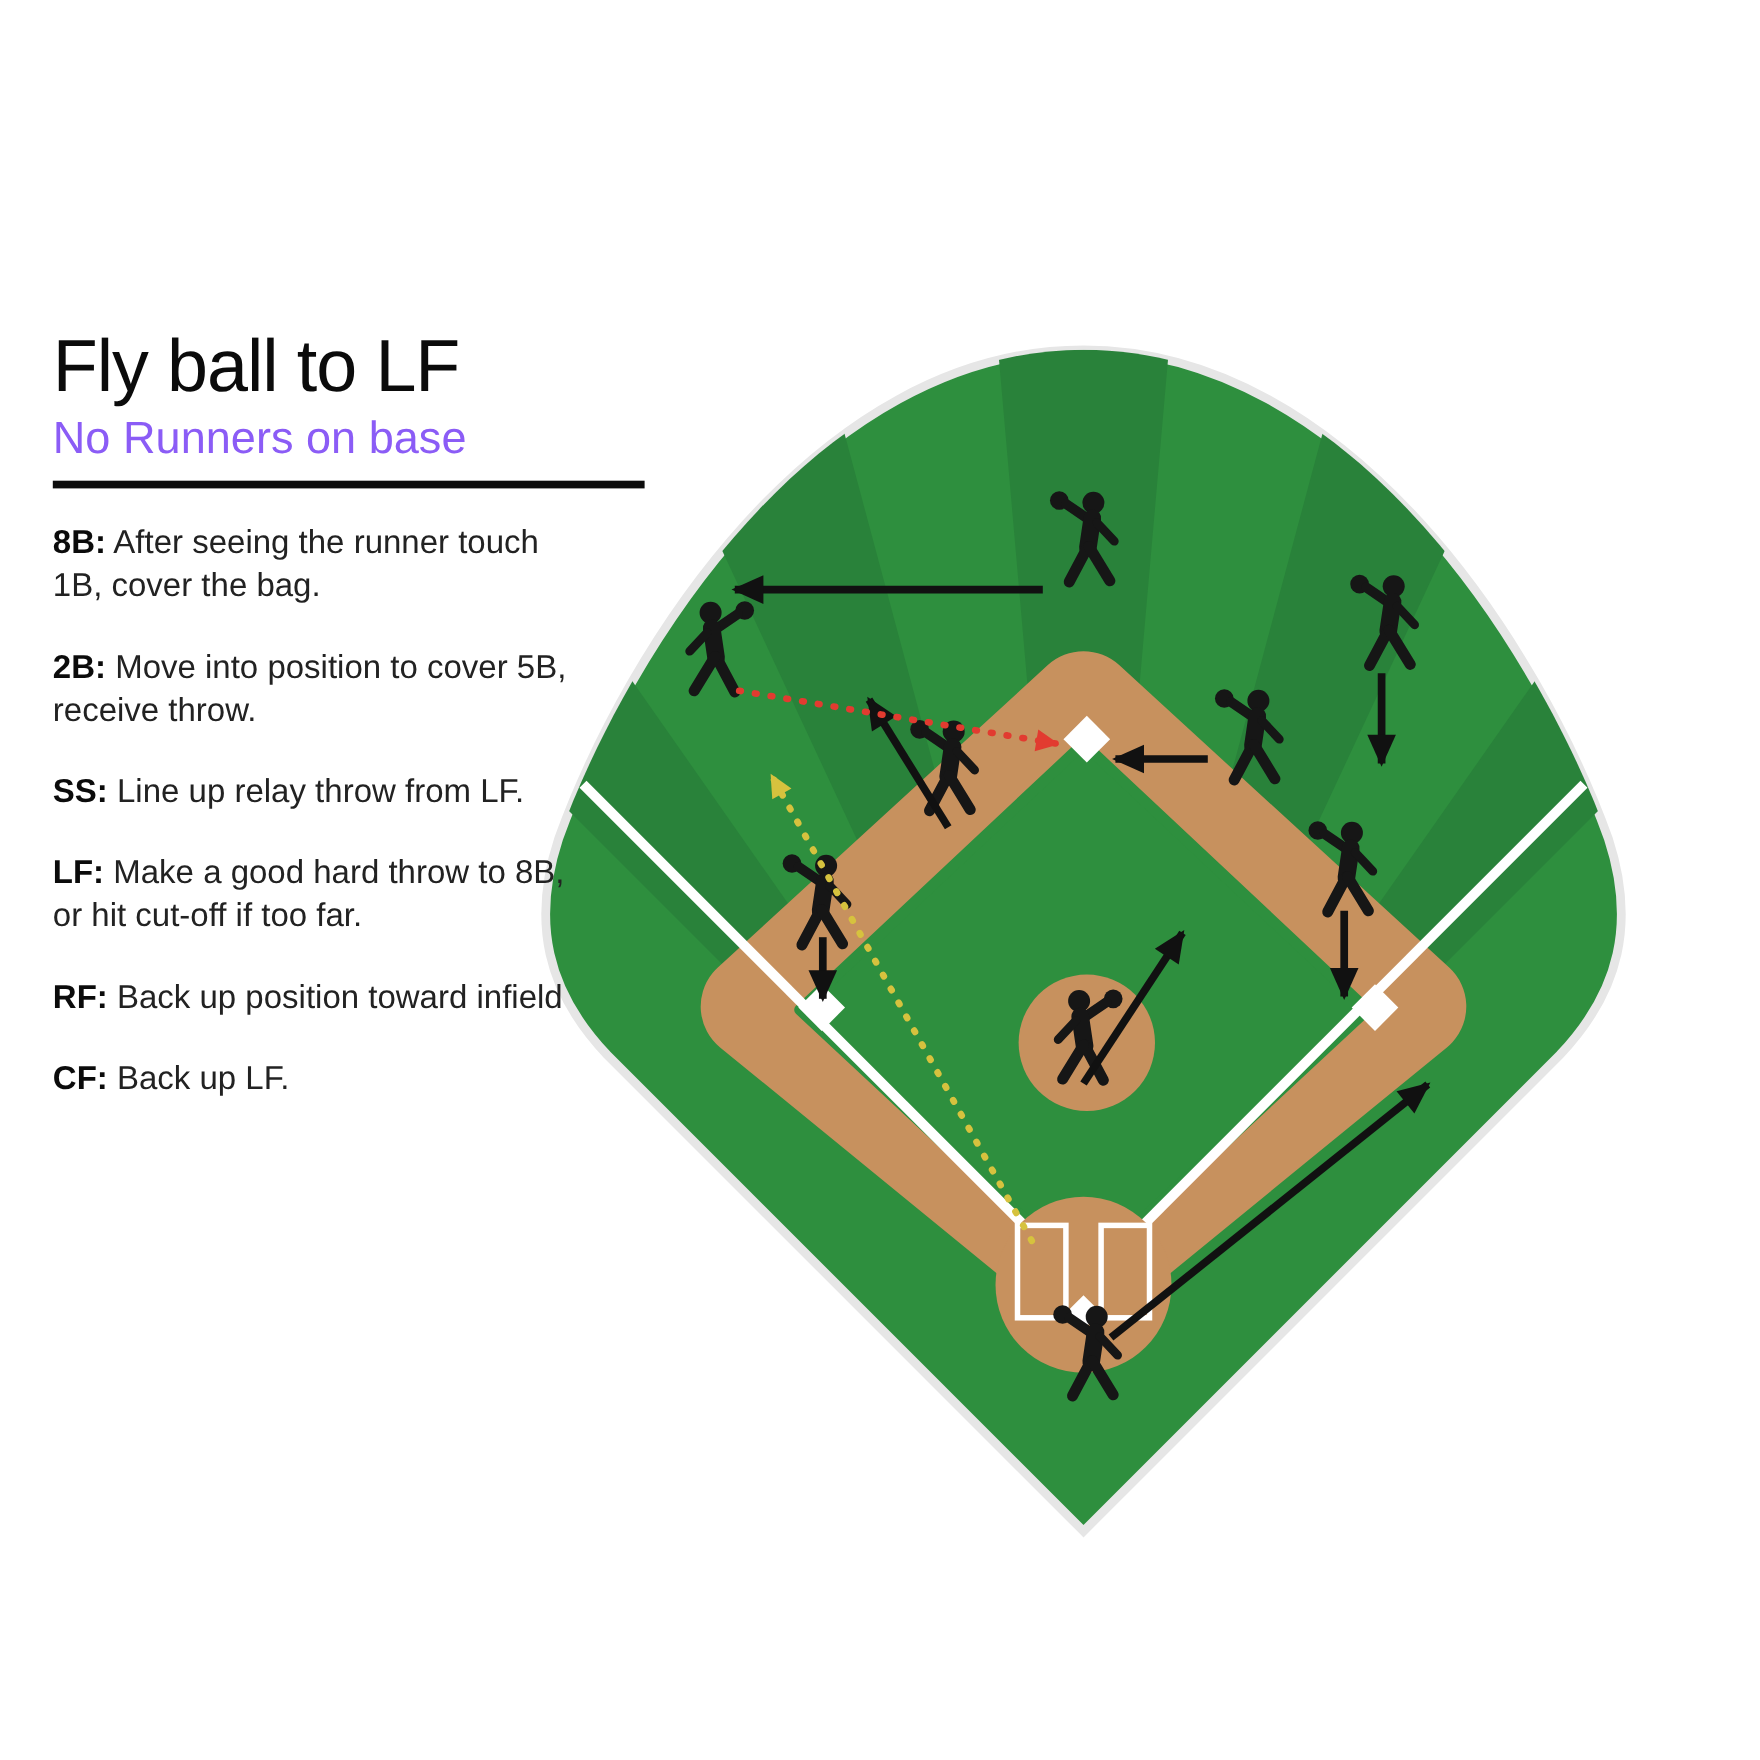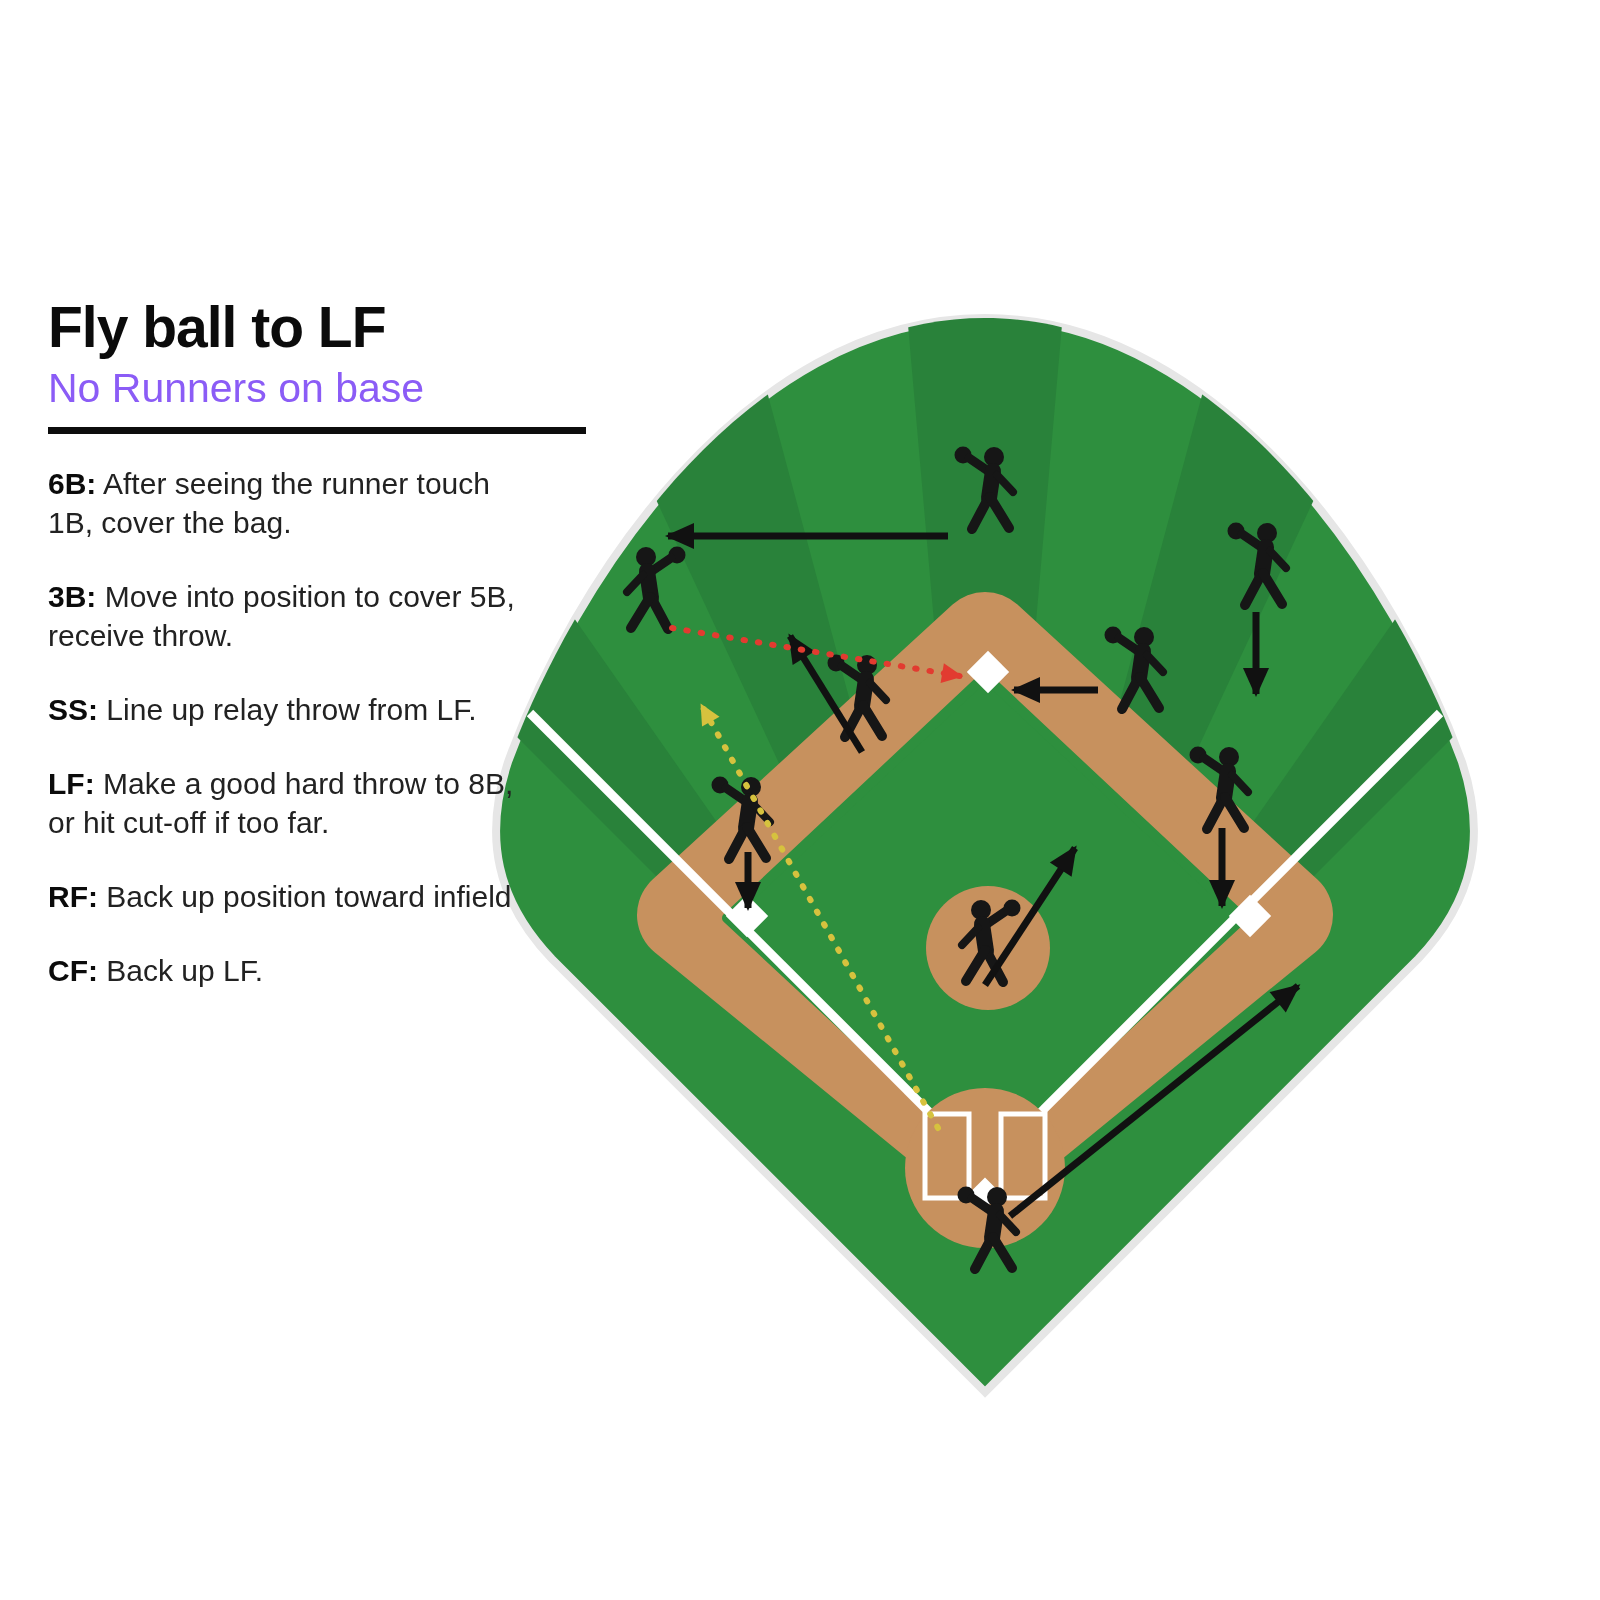--- a/index.html
+++ b/index.html
@@ -1,21 +1,21 @@
 <!DOCTYPE html>
 <html><head>
 <meta charset="utf-8">
 <style>
   *{box-sizing:border-box;margin:0;padding:0}
   html,body{background:#fff}
   body{width:1600px;height:1600px;font-family:"Liberation Sans",sans-serif}
   .canvas{position:relative;width:1600px;height:1600px;background:#ffffff;overflow:hidden}
   #field-svg{position:absolute;left:0;top:0;width:1600px;height:1600px;z-index:1}
   .panel{position:absolute;left:48px;top:298px;width:478px;z-index:2}
-  .title{font-size:57px;font-weight:700;color:#0b0b0b;letter-spacing:-1px;line-height:1.05}
+  .title{font-size:67px;font-weight:400;color:#0b0b0b;letter-spacing:-1px;line-height:1.05}
   .subtitle{font-size:41px;font-weight:400;color:#8b5cf6;margin-top:8px;line-height:1.1}
   .rule{height:7px;background:#0d0d0d;width:538px;margin:16px 0 30px 0}
   .instruction{font-size:30px;line-height:1.3;color:#222;margin-bottom:35px;width:470px}
   .instruction b{color:#0b0b0b;font-weight:700}
 </style>
 </head>
 <body>
 
 <div class="canvas">
 
@@ -101,22 +101,22 @@
         <line x1="672" y1="628" x2="960" y2="676" stroke="#e23b30" stroke-width="6" stroke-dasharray="1.5 13" stroke-linecap="round" marker-end="url(#head-red)"></line>
         <line x1="938" y1="1128" x2="702" y2="706" stroke="#d6c23e" stroke-width="6" stroke-dasharray="1.5 13" stroke-linecap="round" marker-end="url(#head-yellow)"></line>
       </g>
   </svg>
 
   <div class="panel">
     <h1 class="title">Fly ball to LF</h1>
     <div class="subtitle">No Runners on base</div>
     <div class="rule"></div>
     <div>
-        <p class="instruction"><b>6B:</b><span> After seeing the runner touch 1B, cover the bag.</span></p>
-        <p class="instruction"><b>3B:</b><span> Move into position to cover 5B, receive throw.</span></p>
+        <p class="instruction"><b>8B:</b><span> After seeing the runner touch 1B, cover the bag.</span></p>
+        <p class="instruction"><b>2B:</b><span> Move into position to cover 5B, receive throw.</span></p>
         <p class="instruction"><b>SS:</b><span> Line up relay throw from LF.</span></p>
         <p class="instruction"><b>LF:</b><span> Make a good hard throw to 8B, or hit cut-off if too far.</span></p>
         <p class="instruction"><b>RF:</b><span> Back up position toward infield</span></p>
         <p class="instruction"><b>CF:</b><span> Back up LF.</span></p>
       </div>
   </div>
 
 </div>
 
 </body></html>

